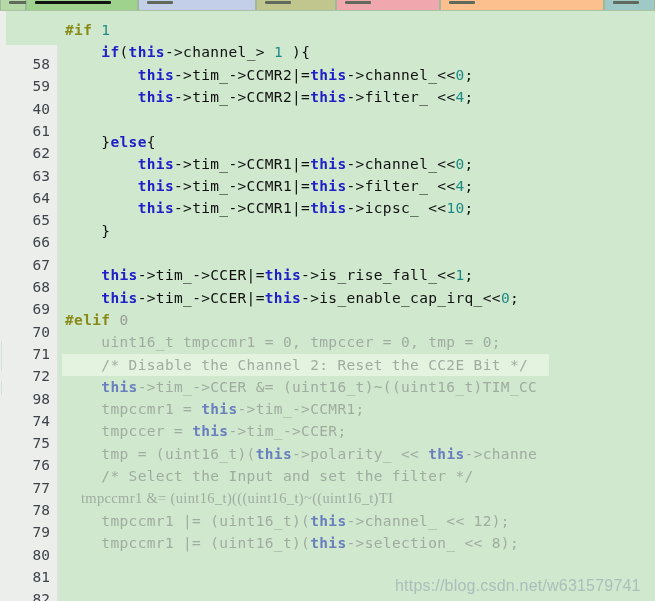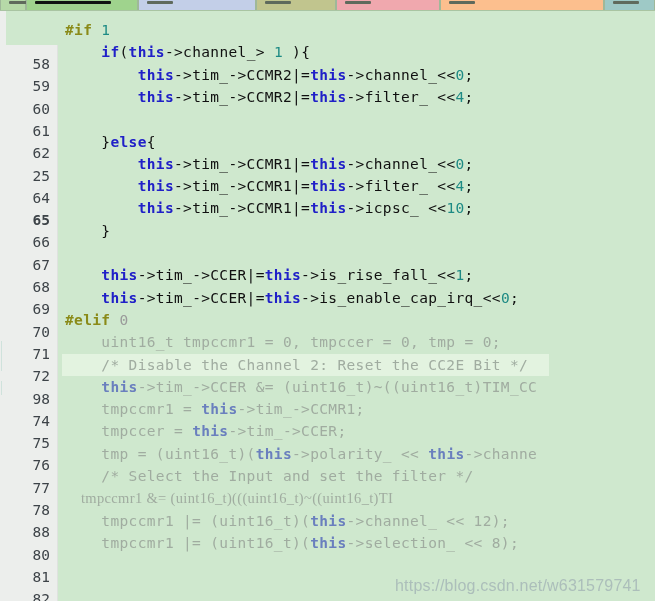--- a/index.html
+++ b/index.html
@@ -186,40 +186,40 @@
     </div>
 
   <div id="editor">
     <div id="markercol">
         <div class="marker" style="top: 330px; height: 30px;"></div>
         <div class="marker" style="top: 370px; height: 14px;"></div>
       </div>
     <div id="gutter">
         <div class="lnum" style="top: 8px;">58</div>
         <div class="lnum" style="top: 30.3px;">59</div>
-        <div class="lnum" style="top: 52.6px;">60</div>
+        <div class="lnum" style="top: 52.6px;">40</div>
         <div class="lnum" style="top: 74.9px;">61</div>
         <div class="lnum" style="top: 97.2px;">62</div>
-        <div class="lnum" style="top: 119.5px;">25</div>
+        <div class="lnum" style="top: 119.5px;">63</div>
         <div class="lnum" style="top: 141.8px;">64</div>
-        <div class="lnum" style="top: 164.1px; font-weight: bold;">65</div>
+        <div class="lnum" style="top: 164.1px;">65</div>
         <div class="lnum" style="top: 186.4px;">66</div>
         <div class="lnum" style="top: 208.7px;">67</div>
         <div class="lnum" style="top: 231px;">68</div>
         <div class="lnum" style="top: 253.3px;">69</div>
         <div class="lnum" style="top: 275.6px;">70</div>
         <div class="lnum" style="top: 297.9px;">71</div>
         <div class="lnum" style="top: 320.2px;">72</div>
         <div class="lnum" style="top: 342.5px;">98</div>
         <div class="lnum" style="top: 364.8px;">74</div>
         <div class="lnum" style="top: 387.1px;">75</div>
         <div class="lnum" style="top: 409.4px;">76</div>
         <div class="lnum" style="top: 431.7px;">77</div>
         <div class="lnum" style="top: 454px;">78</div>
-        <div class="lnum" style="top: 476.3px;">88</div>
+        <div class="lnum" style="top: 476.3px;">79</div>
         <div class="lnum" style="top: 498.6px;">80</div>
         <div class="lnum" style="top: 520.9px;">81</div>
         <div class="lnum" style="top: 543.2px;">82</div>
         <div class="lnum" style="top: 565.5px;">83</div>
       </div>
     <div id="code">
         <div class="ln" style="top: 8px;"><span class="pp">#if</span><span class="plain"> </span><span class="num">1</span></div>
         <div class="ln" style="top: 30.3px;"><span class="plain">    </span><span class="kw">if</span><span class="plain">(</span><span class="kw">this</span><span class="plain">-&gt;channel_&gt; </span><span class="num">1</span><span class="plain"> ){</span></div>
         <div class="ln" style="top: 52.6px;"><span class="plain">        </span><span class="kw">this</span><span class="plain">-&gt;tim_-&gt;CCMR2|=</span><span class="kw">this</span><span class="plain">-&gt;channel_&lt;&lt;</span><span class="num">0</span><span class="plain">;</span></div>
         <div class="ln" style="top: 74.9px;"><span class="plain">        </span><span class="kw">this</span><span class="plain">-&gt;tim_-&gt;CCMR2|=</span><span class="kw">this</span><span class="plain">-&gt;filter_ &lt;&lt;</span><span class="num">4</span><span class="plain">;</span></div>

